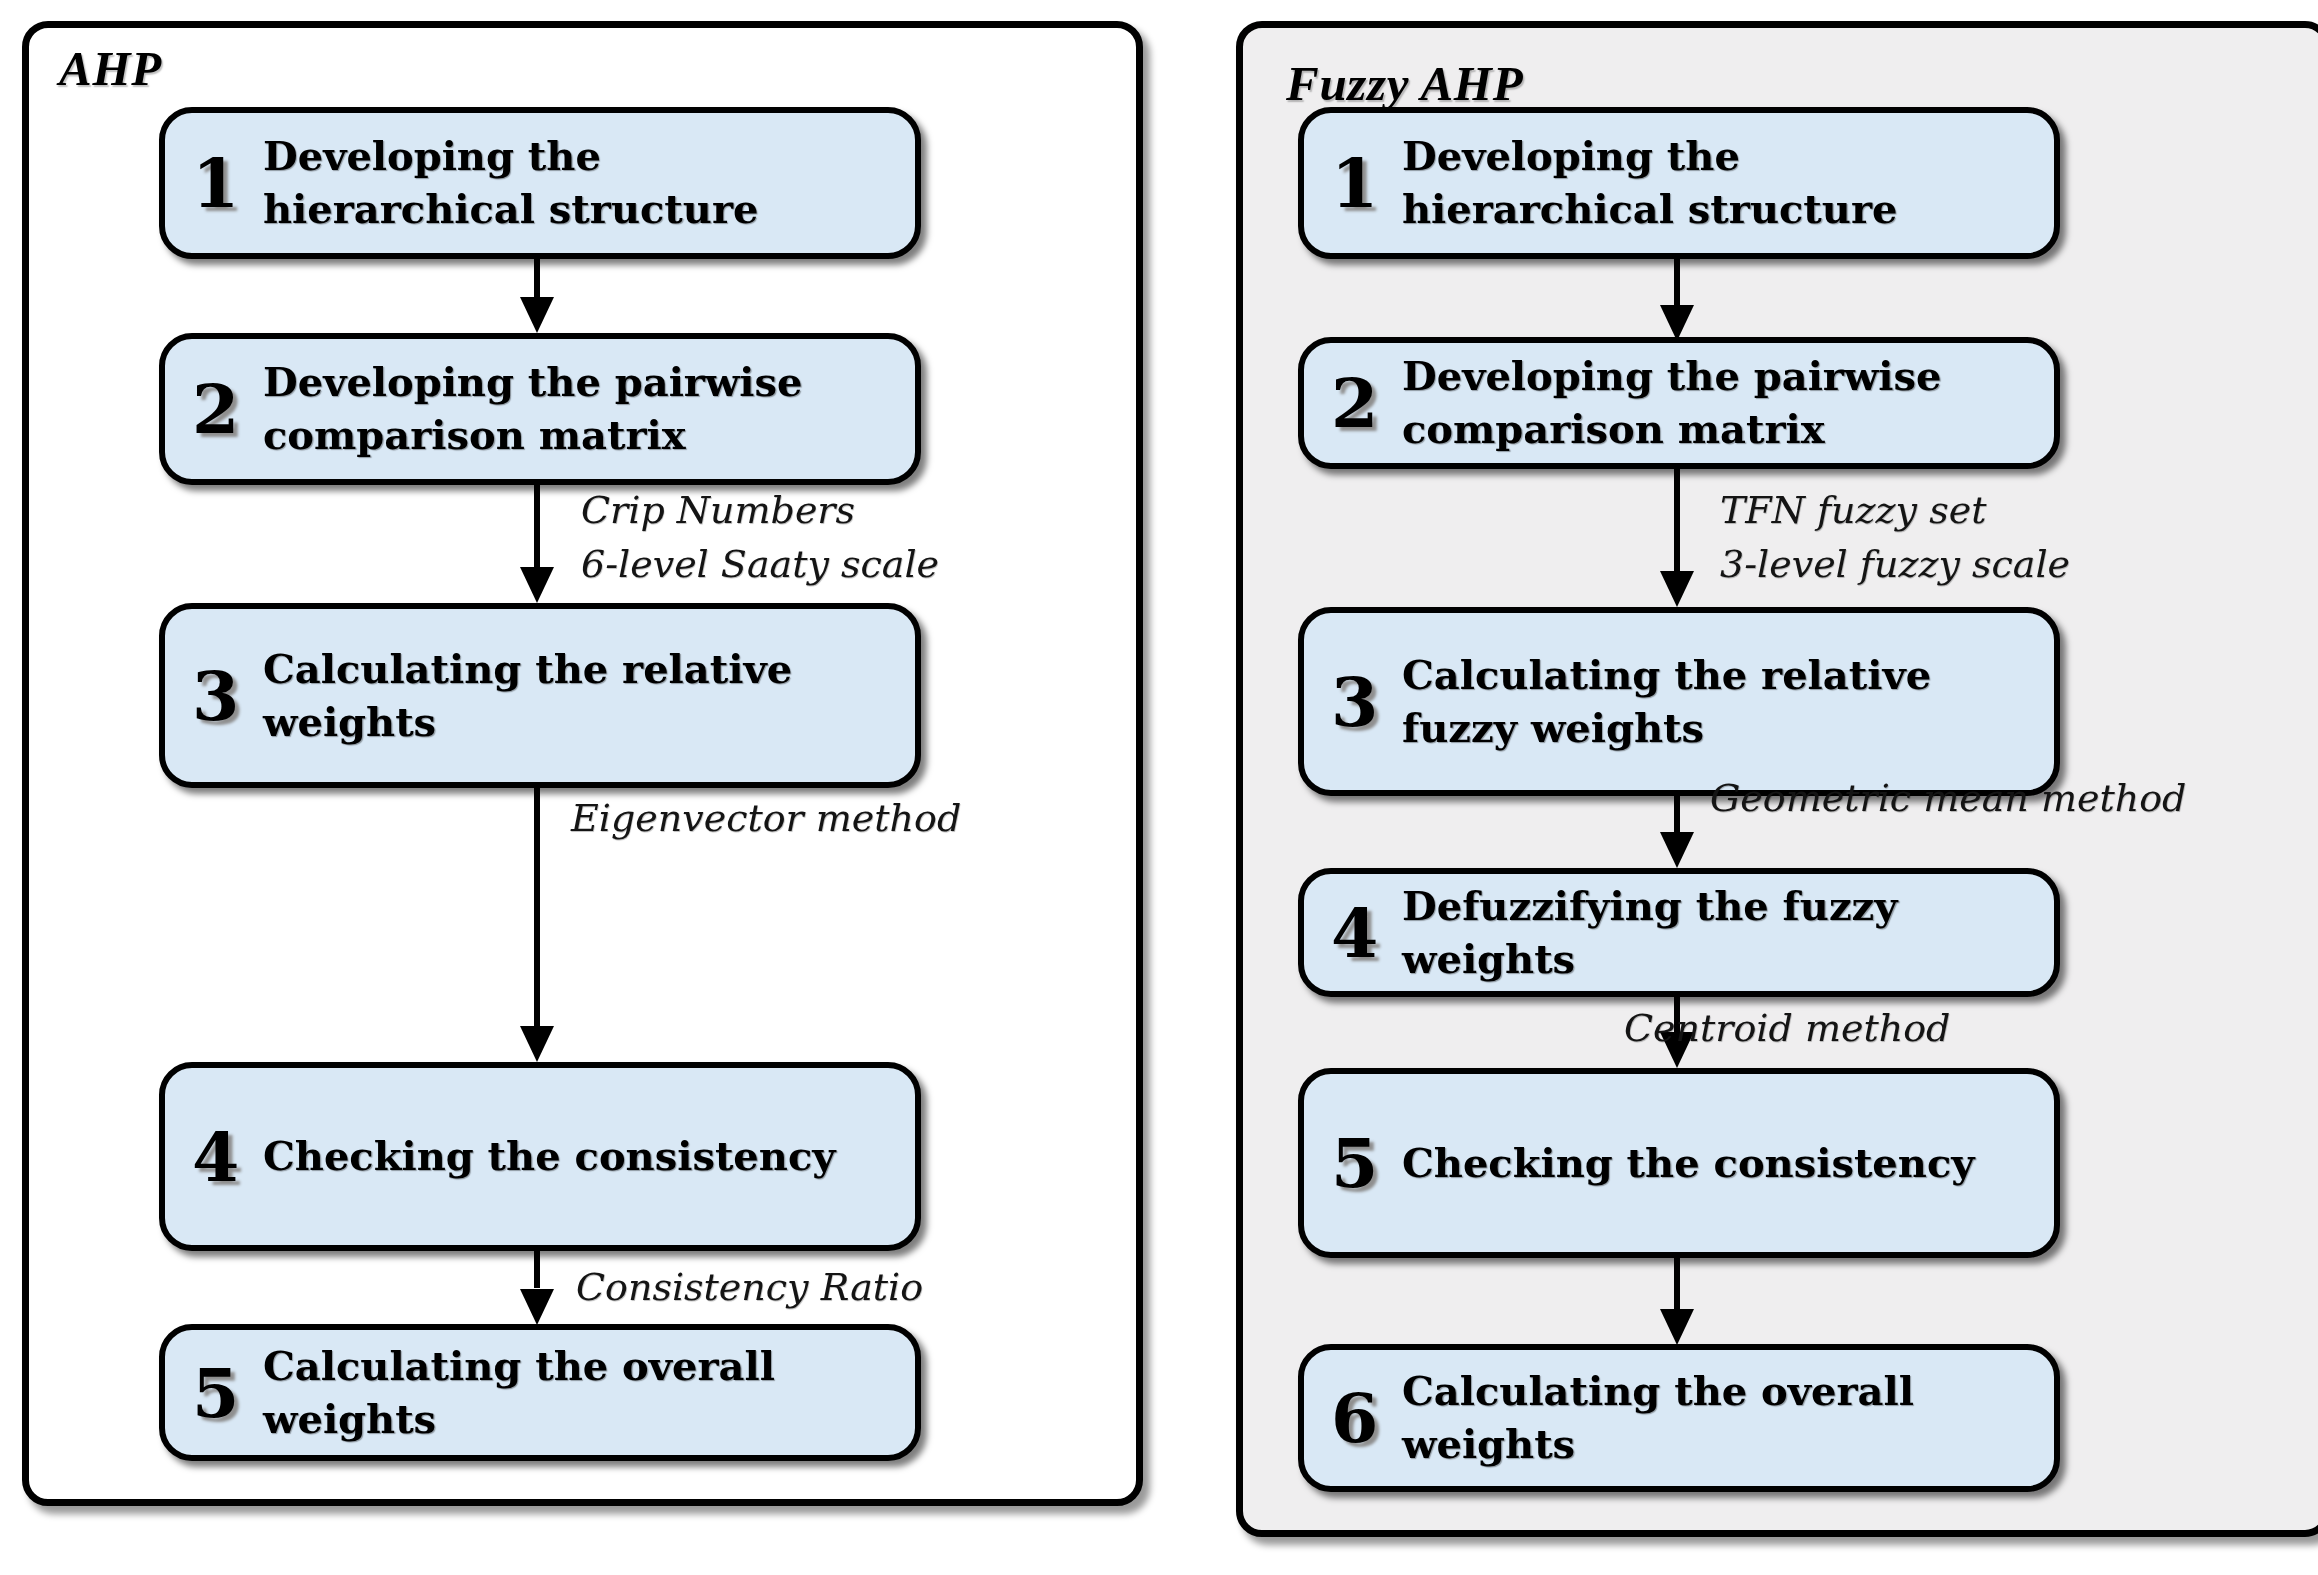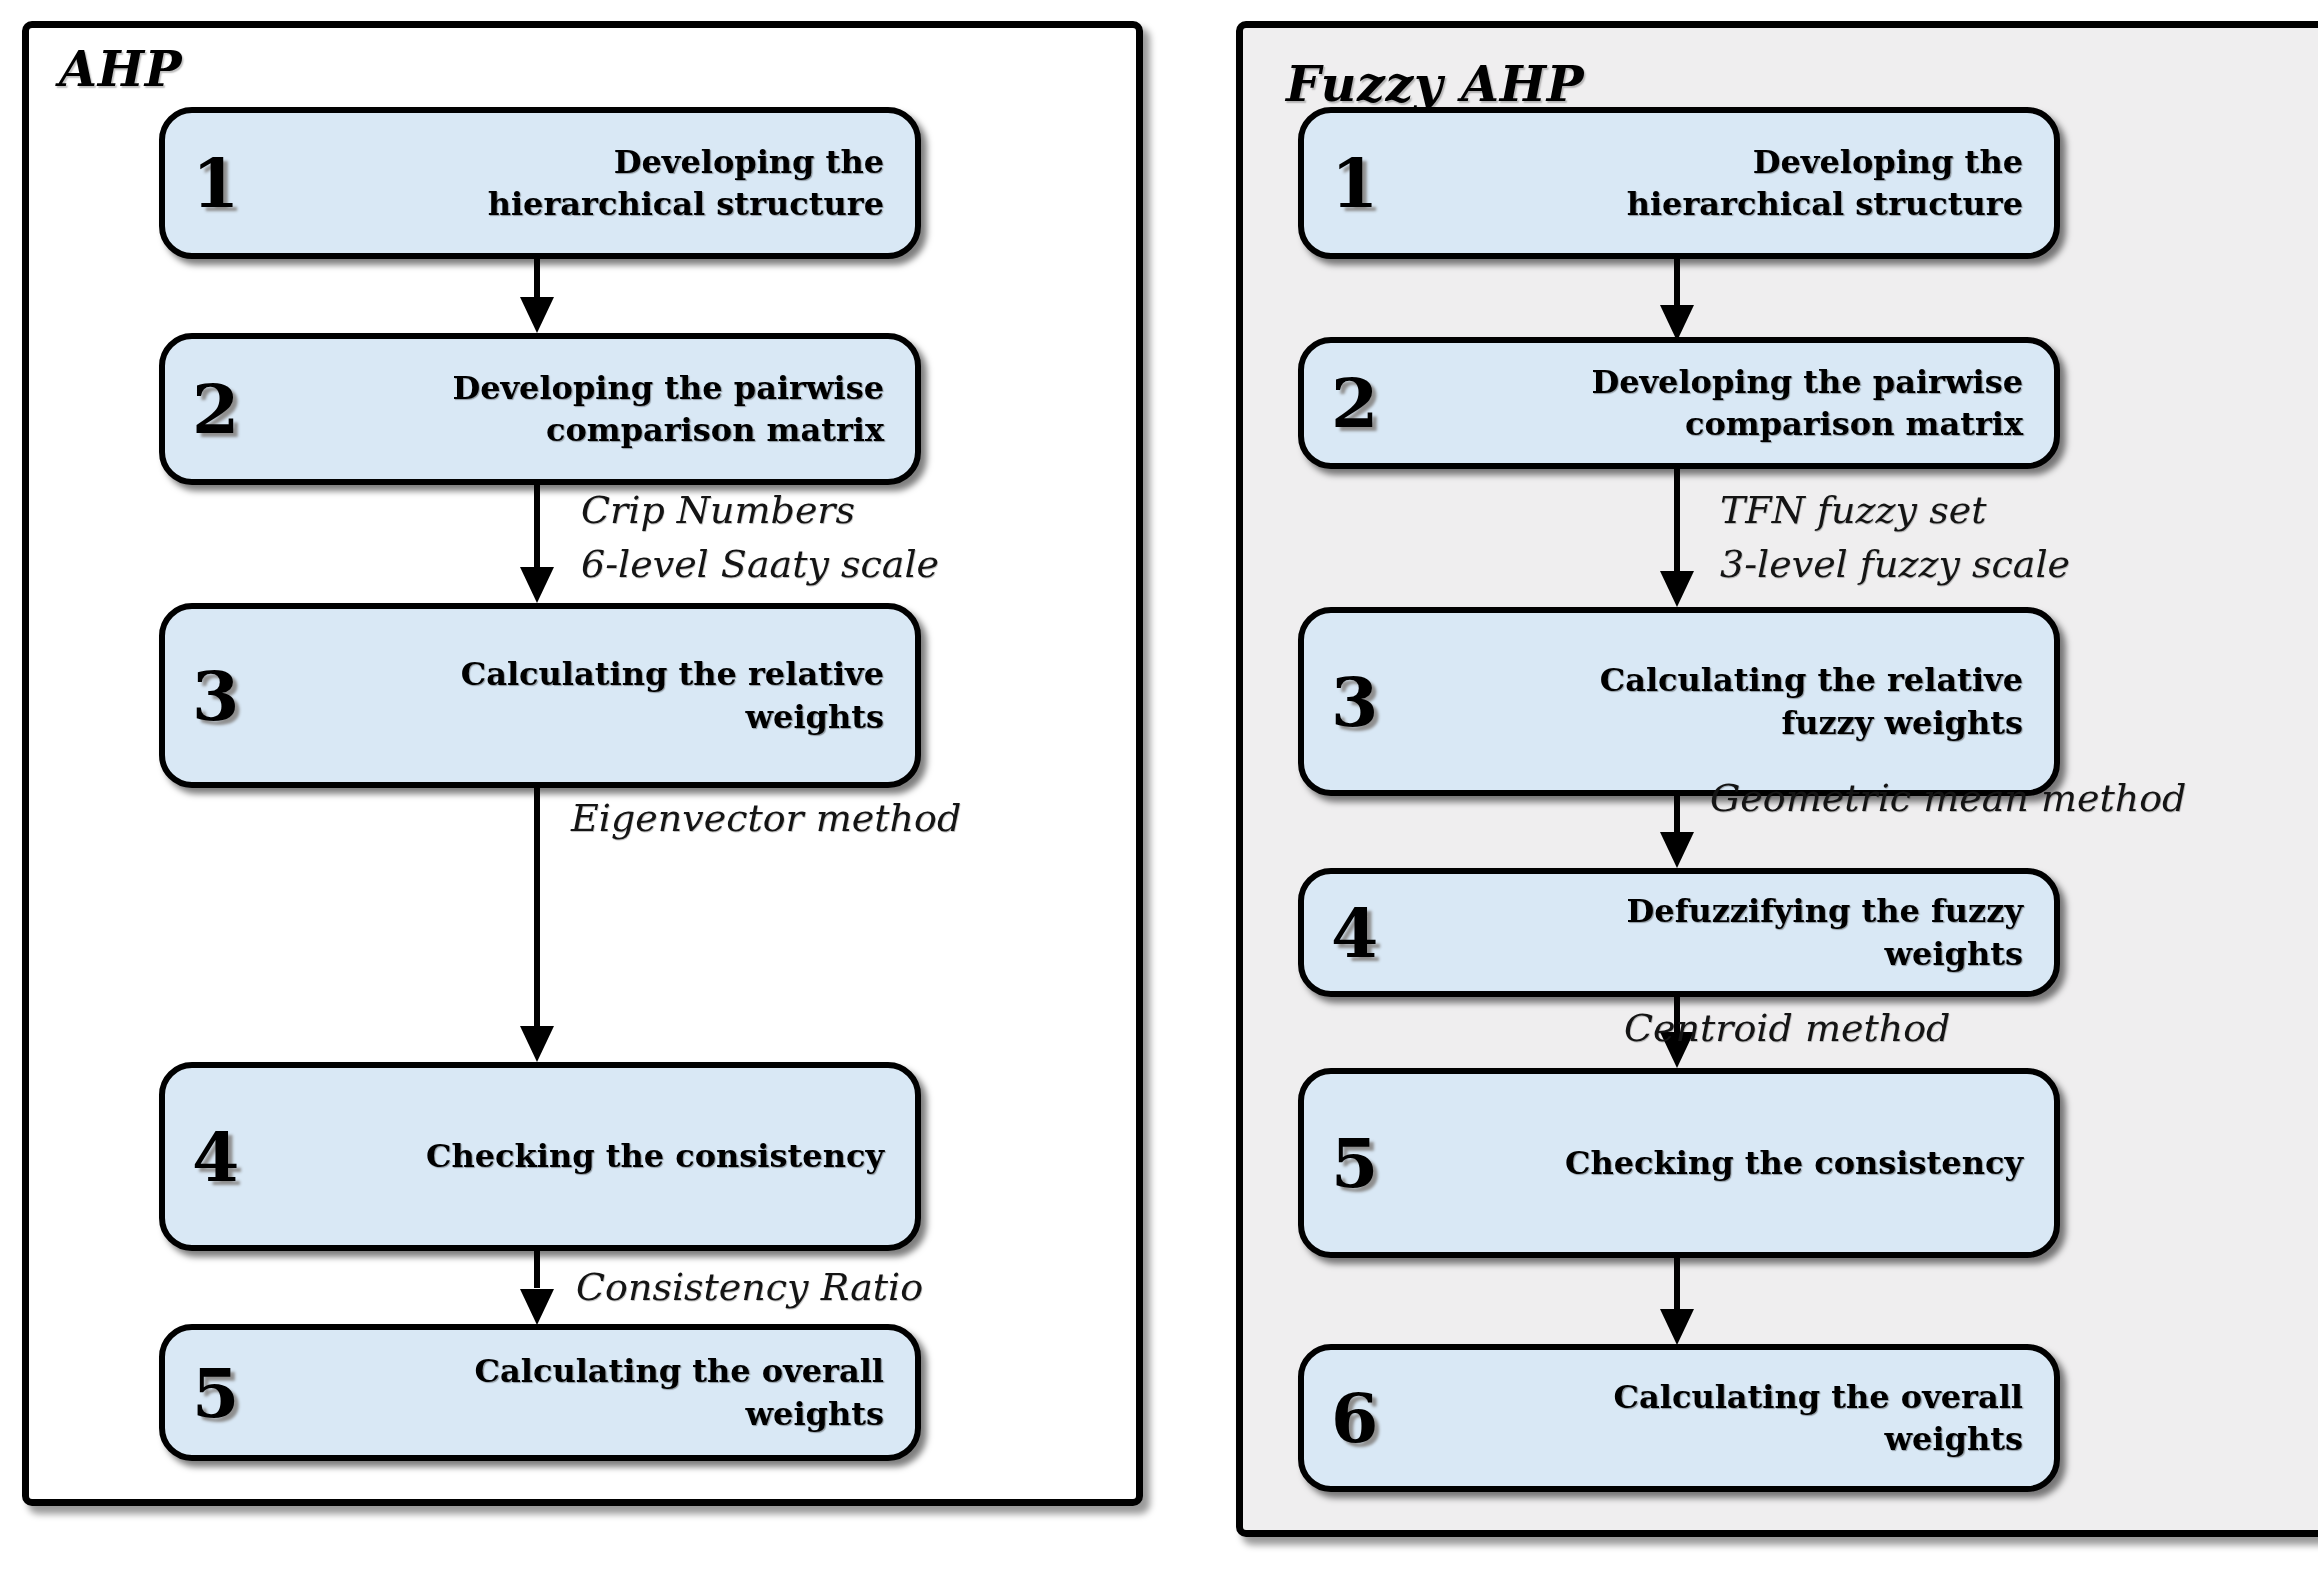--- a/index.html
+++ b/index.html
@@ -6,23 +6,24 @@
   .canvas{
     position:relative;
     width:2319px;height:1576px;
     background:#ffffff;
     font-family:"DejaVu Serif", serif;
     overflow:hidden;
   }
   .panel{
     position:absolute;
     border:7.4px solid #000;
-    border-radius:10px;
+    border-radius:26px;
     box-shadow:6.7px 7.4px 7.4px rgba(0,0,0,0.40);
     box-sizing:border-box;
+    font-family:Liberation Serif, serif;
   }
   .panel-left{ left:22px; top:21px; width:1121px; height:1485px; background:var(--panel-bg-left,#fff); }
   .panel-right{ left:1200px; top:21px; width:1095px; height:1516px; background:var(--panel-bg-right,#efeeef);margin-left:36px; }
   .panel-title{
     position:absolute;
     font-style:italic; font-weight:700;
     font-size:49px; color:#000;
     letter-spacing:0.7px;
     text-shadow:1.5px 1.5px 1.5px rgba(0,0,0,0.25);
     white-space:nowrap;
@@ -37,23 +38,23 @@
     display:flex; align-items:center;
   }
   .step-number{
     position:absolute; left:27px; top:50%;
     transform:translateY(-50%);
     font-weight:700; font-size:68px; color:#000;
     text-shadow:4.4px 4.4px 3px #8f8f8f;
     line-height:1;
   }
   .step-label{
-    flex:1; text-align:right;
+    flex:1; text-align:left;
     padding:0 31px 0 98px;
-    font-weight:700; font-size:32px; color:#000;
+    font-weight:700; font-size:40px; color:#000;
     line-height:1.32;
     white-space:pre-line;
     text-shadow:1.1px 1.1px 1.1px rgba(0,0,0,0.35);
   }
   .arrow-line{ position:absolute; width:6px; background:#000; }
   .arrow-head{
     position:absolute; width:0; height:0;
     border-left:17px solid transparent;
     border-right:17px solid transparent;
     border-top:36px solid #000;

